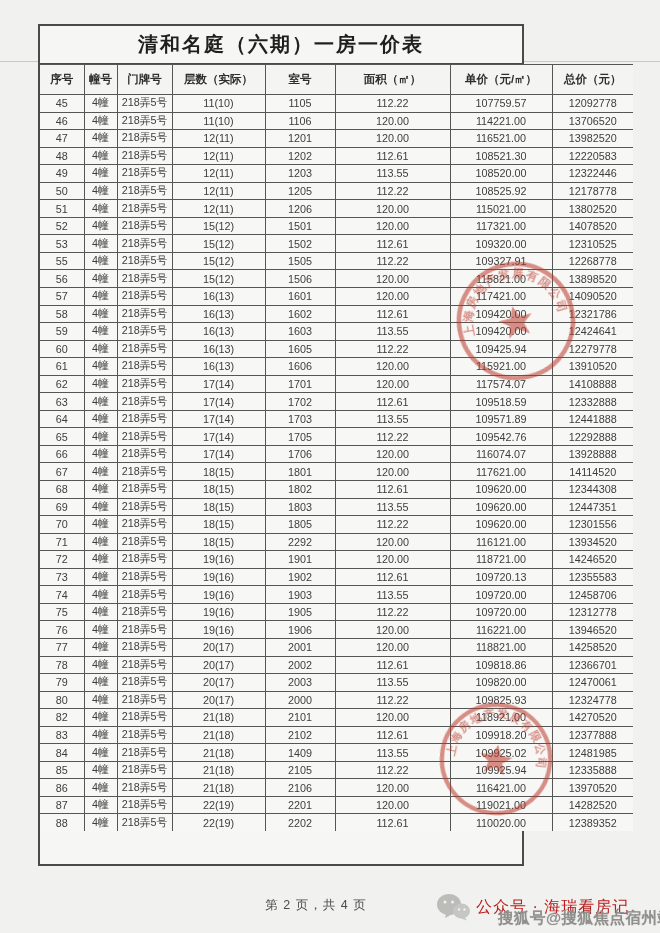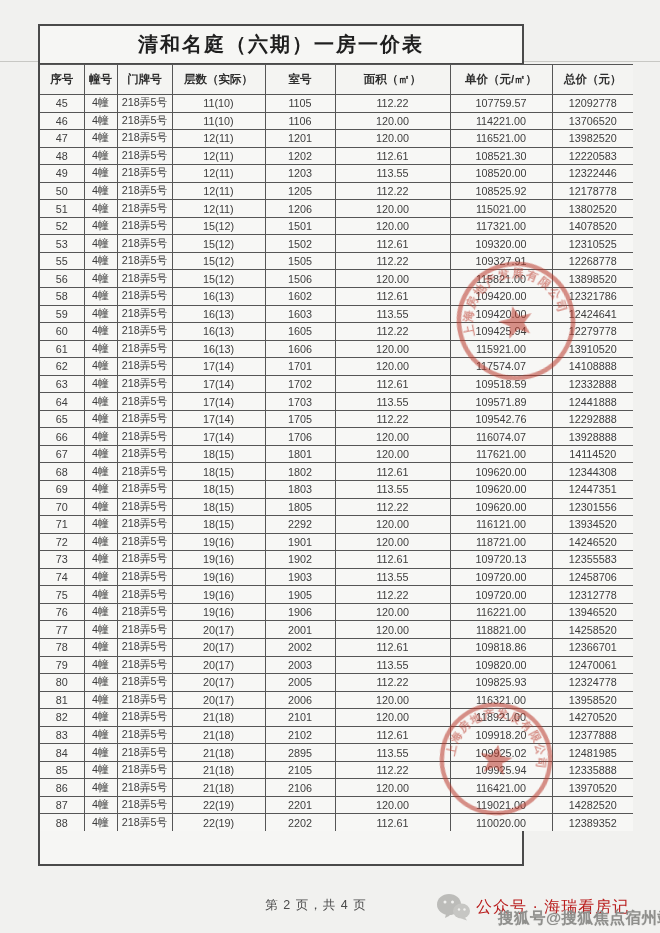--- a/index.html
+++ b/index.html
@@ -208,20 +208,30 @@
           <td>56</td>
           <td>4幢</td>
           <td>218弄5号</td>
           <td>15(12)</td>
           <td>1506</td>
           <td>120.00</td>
           <td>115821.00</td>
           <td>13898520</td>
         </tr>
         <tr>
+          <td>57</td>
+          <td>4幢</td>
+          <td>218弄5号</td>
+          <td>16(13)</td>
+          <td>1601</td>
+          <td>120.00</td>
+          <td>117421.00</td>
+          <td>14090520</td>
+        </tr>
+        <tr>
           <td>58</td>
           <td>4幢</td>
           <td>218弄5号</td>
           <td>16(13)</td>
           <td>1602</td>
           <td>112.61</td>
           <td>109420.00</td>
           <td>12321786</td>
         </tr>
         <tr>
@@ -432,36 +442,26 @@
           <td>2003</td>
           <td>113.55</td>
           <td>109820.00</td>
           <td>12470061</td>
         </tr>
         <tr>
           <td>80</td>
           <td>4幢</td>
           <td>218弄5号</td>
           <td>20(17)</td>
-          <td>2005</td>
+          <td>2000</td>
           <td>112.22</td>
           <td>109825.93</td>
           <td>12324778</td>
         </tr>
         <tr>
-          <td>81</td>
-          <td>4幢</td>
-          <td>218弄5号</td>
-          <td>20(17)</td>
-          <td>2006</td>
-          <td>120.00</td>
-          <td>116321.00</td>
-          <td>13958520</td>
-        </tr>
-        <tr>
           <td>82</td>
           <td>4幢</td>
           <td>218弄5号</td>
           <td>21(18)</td>
           <td>2101</td>
           <td>120.00</td>
           <td>118921.00</td>
           <td>14270520</td>
         </tr>
         <tr>
@@ -472,21 +472,21 @@
           <td>2102</td>
           <td>112.61</td>
           <td>109918.20</td>
           <td>12377888</td>
         </tr>
         <tr>
           <td>84</td>
           <td>4幢</td>
           <td>218弄5号</td>
           <td>21(18)</td>
-          <td>2895</td>
+          <td>1409</td>
           <td>113.55</td>
           <td>109925.02</td>
           <td>12481985</td>
         </tr>
         <tr>
           <td>85</td>
           <td>4幢</td>
           <td>218弄5号</td>
           <td>21(18)</td>
           <td>2105</td>

